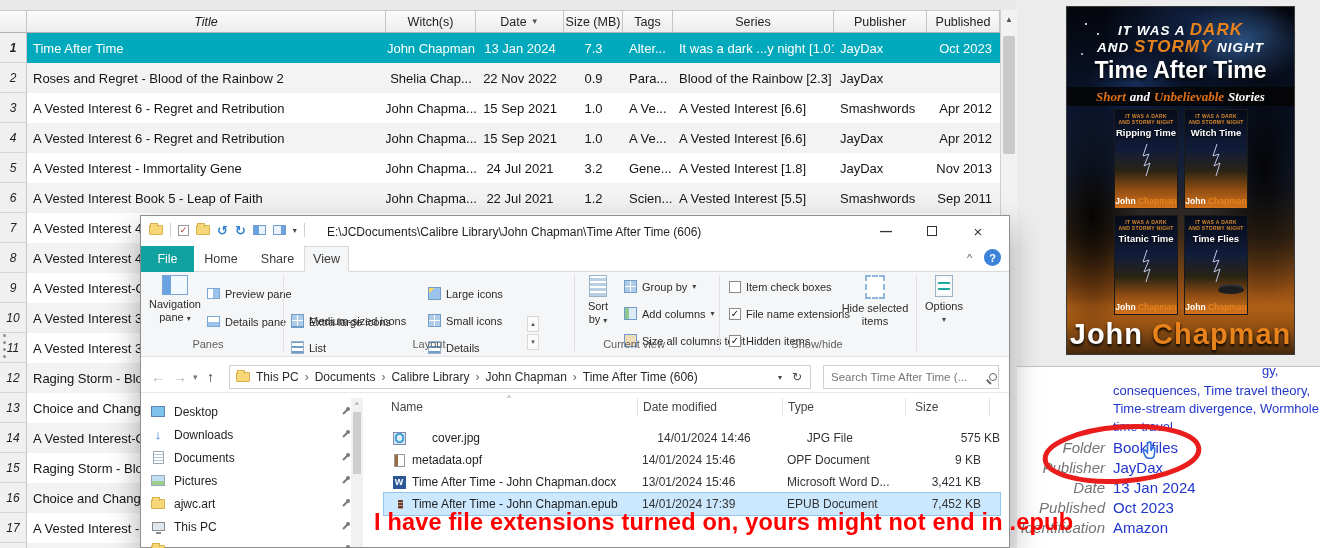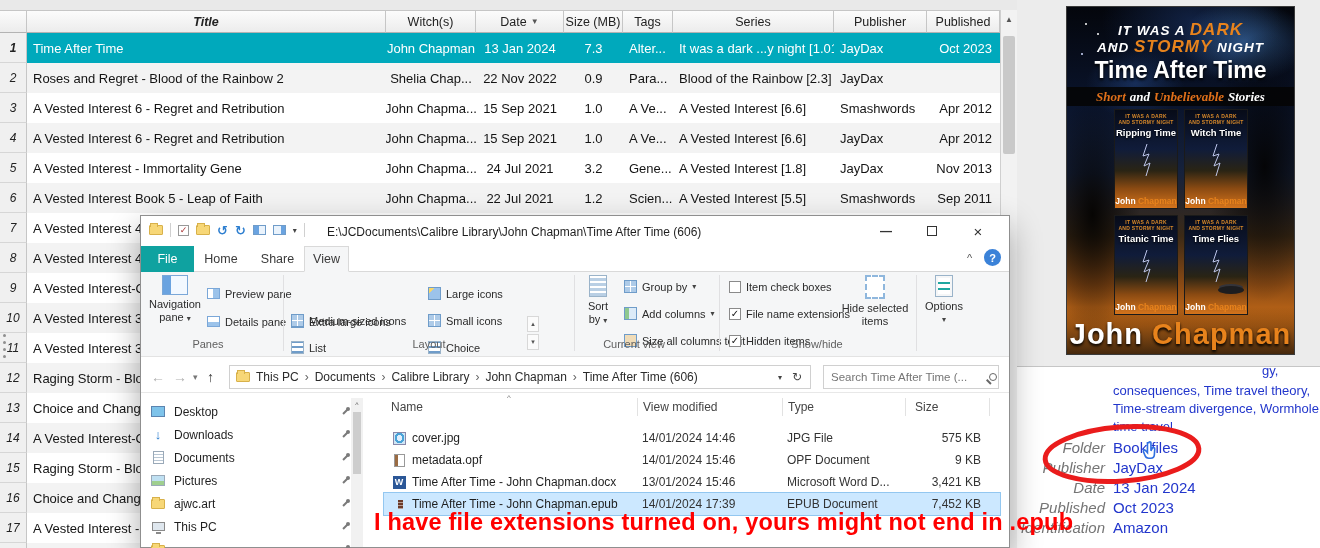--- a/index.html
+++ b/index.html
@@ -4,21 +4,21 @@
 <style>
   *{margin:0;padding:0;box-sizing:border-box}
   :root{--teal:#00a9bc;--ftab:#0fa2a0;--sel:#cce8ff;--link:#2236cc;--red:#ff0000}
   body{font-family:"Liberation Sans","DejaVu Sans",sans-serif;background:#fff}
   #app{position:relative;width:1320px;height:548px;background:#fff;overflow:hidden}
 
   
   #topstrip{position:absolute;left:0;top:0;width:1017px;height:10px;background:#e9e9e9}
   #chead{position:absolute;left:0;top:10px;display:flex;z-index:1}
   .hcell{height:23px;background:linear-gradient(#fcfcfc,#ececec);border-right:1px solid #c6c6c6;border-top:1px solid #c6c6c6;border-bottom:1px solid #b3b3b3;font-size:12.5px;color:#222;display:flex;align-items:center;justify-content:center;gap:4px;white-space:nowrap;overflow:hidden}
-  .hcell.htitle{font-weight:bold;font-style:italic}
+  .hcell.htitle{font-weight:normal;font-style:italic}
   .w-num{width:27px}.w-title{width:359px}.w-author{width:90px}.w-date{width:88px}.w-size{width:59px}.w-tags{width:50px}.w-series{width:161px}.w-pub{width:93px}.w-pubd{width:73px}
   .sortglyph{font-size:8px;color:#555}
   #crows{position:absolute;left:0;top:33px}
   .crow{display:flex;height:30px;font-size:13px;color:#141414;background:#fff}
   .crow.alt{background:#f3f3f3}
   .crow.sel{background:var(--teal);color:#fff}
   .cell{display:flex;align-items:center;overflow:hidden;white-space:nowrap}
   .cell.num{justify-content:center;background:#f0f0f0;border-right:1px solid #c6c6c6;border-bottom:1px solid #d6d6d6;color:#222;font-style:italic;font-size:12px}
   .crow.sel .cell.num{font-weight:bold}
   .cell.title,.cell.tags,.cell.series,.cell.pub{padding-left:6px}
@@ -555,21 +555,21 @@
           <div class="ritem" style="left: 287px; top: 39px;">
             <span class="ic ic-grid"></span>
             <span>Small icons</span>
           </div>
           <div class="ritem" style="left: 150px; top: 66px;">
             <span class="ic ic-lines"></span>
             <span>List</span>
           </div>
           <div class="ritem" style="left: 287px; top: 66px;">
             <span class="ic ic-lines"></span>
-            <span>Choice</span>
+            <span>Details</span>
           </div>
         </div>
       <div class="lscroll" style="top:44px">▴</div>
       <div class="lscroll" style="top:62px">▾</div>
       <div class="lscroll" style="top:98px;height:20px;font-size:8px">▼</div>
       <div class="glabel" style="left:228px">Layout</div>
       <div class="rdiv" style="left:433px"></div>
 
       <div class="rbig" style="left:437px;width:40px">
         <span class="ic ic-sort bicon" style="display:block"></span>
@@ -702,29 +702,29 @@
           <span class="pin"></span>
         </div>
       </div>
     <div id="nscroll">
       <div class="sarrow">^</div>
       <div class="thumb"></div>
     </div>
 
     <div id="namesort">^</div>
     <div class="fhead" style="left:250px">Name</div>
-    <div class="fhead" style="left:502px">View modified</div>
+    <div class="fhead" style="left:502px">Date modified</div>
     <div class="fhead" style="left:647px">Type</div>
     <div class="fhead" style="left:774px">Size</div>
     <div class="fhsep" style="left:496px"></div>
     <div class="fhsep" style="left:641px"></div>
     <div class="fhsep" style="left:764px"></div>
     <div class="fhsep" style="left:848px"></div>
     <div id="flist">
-        <div class="frow" style="top: 211px;">
+        <div class="frow" style="top: 211px; gap: 20px;">
           <span class="ficon">
             <span class="fi-jpg"></span>
           </span>
           <div class="fc-name">cover.jpg</div>
           <div class="fc-date">14/01/2024 14:46</div>
           <div class="fc-type">JPG File</div>
           <div class="fc-size">575 KB</div>
         </div>
         <div class="frow" style="top: 233px;">
           <span class="ficon">

